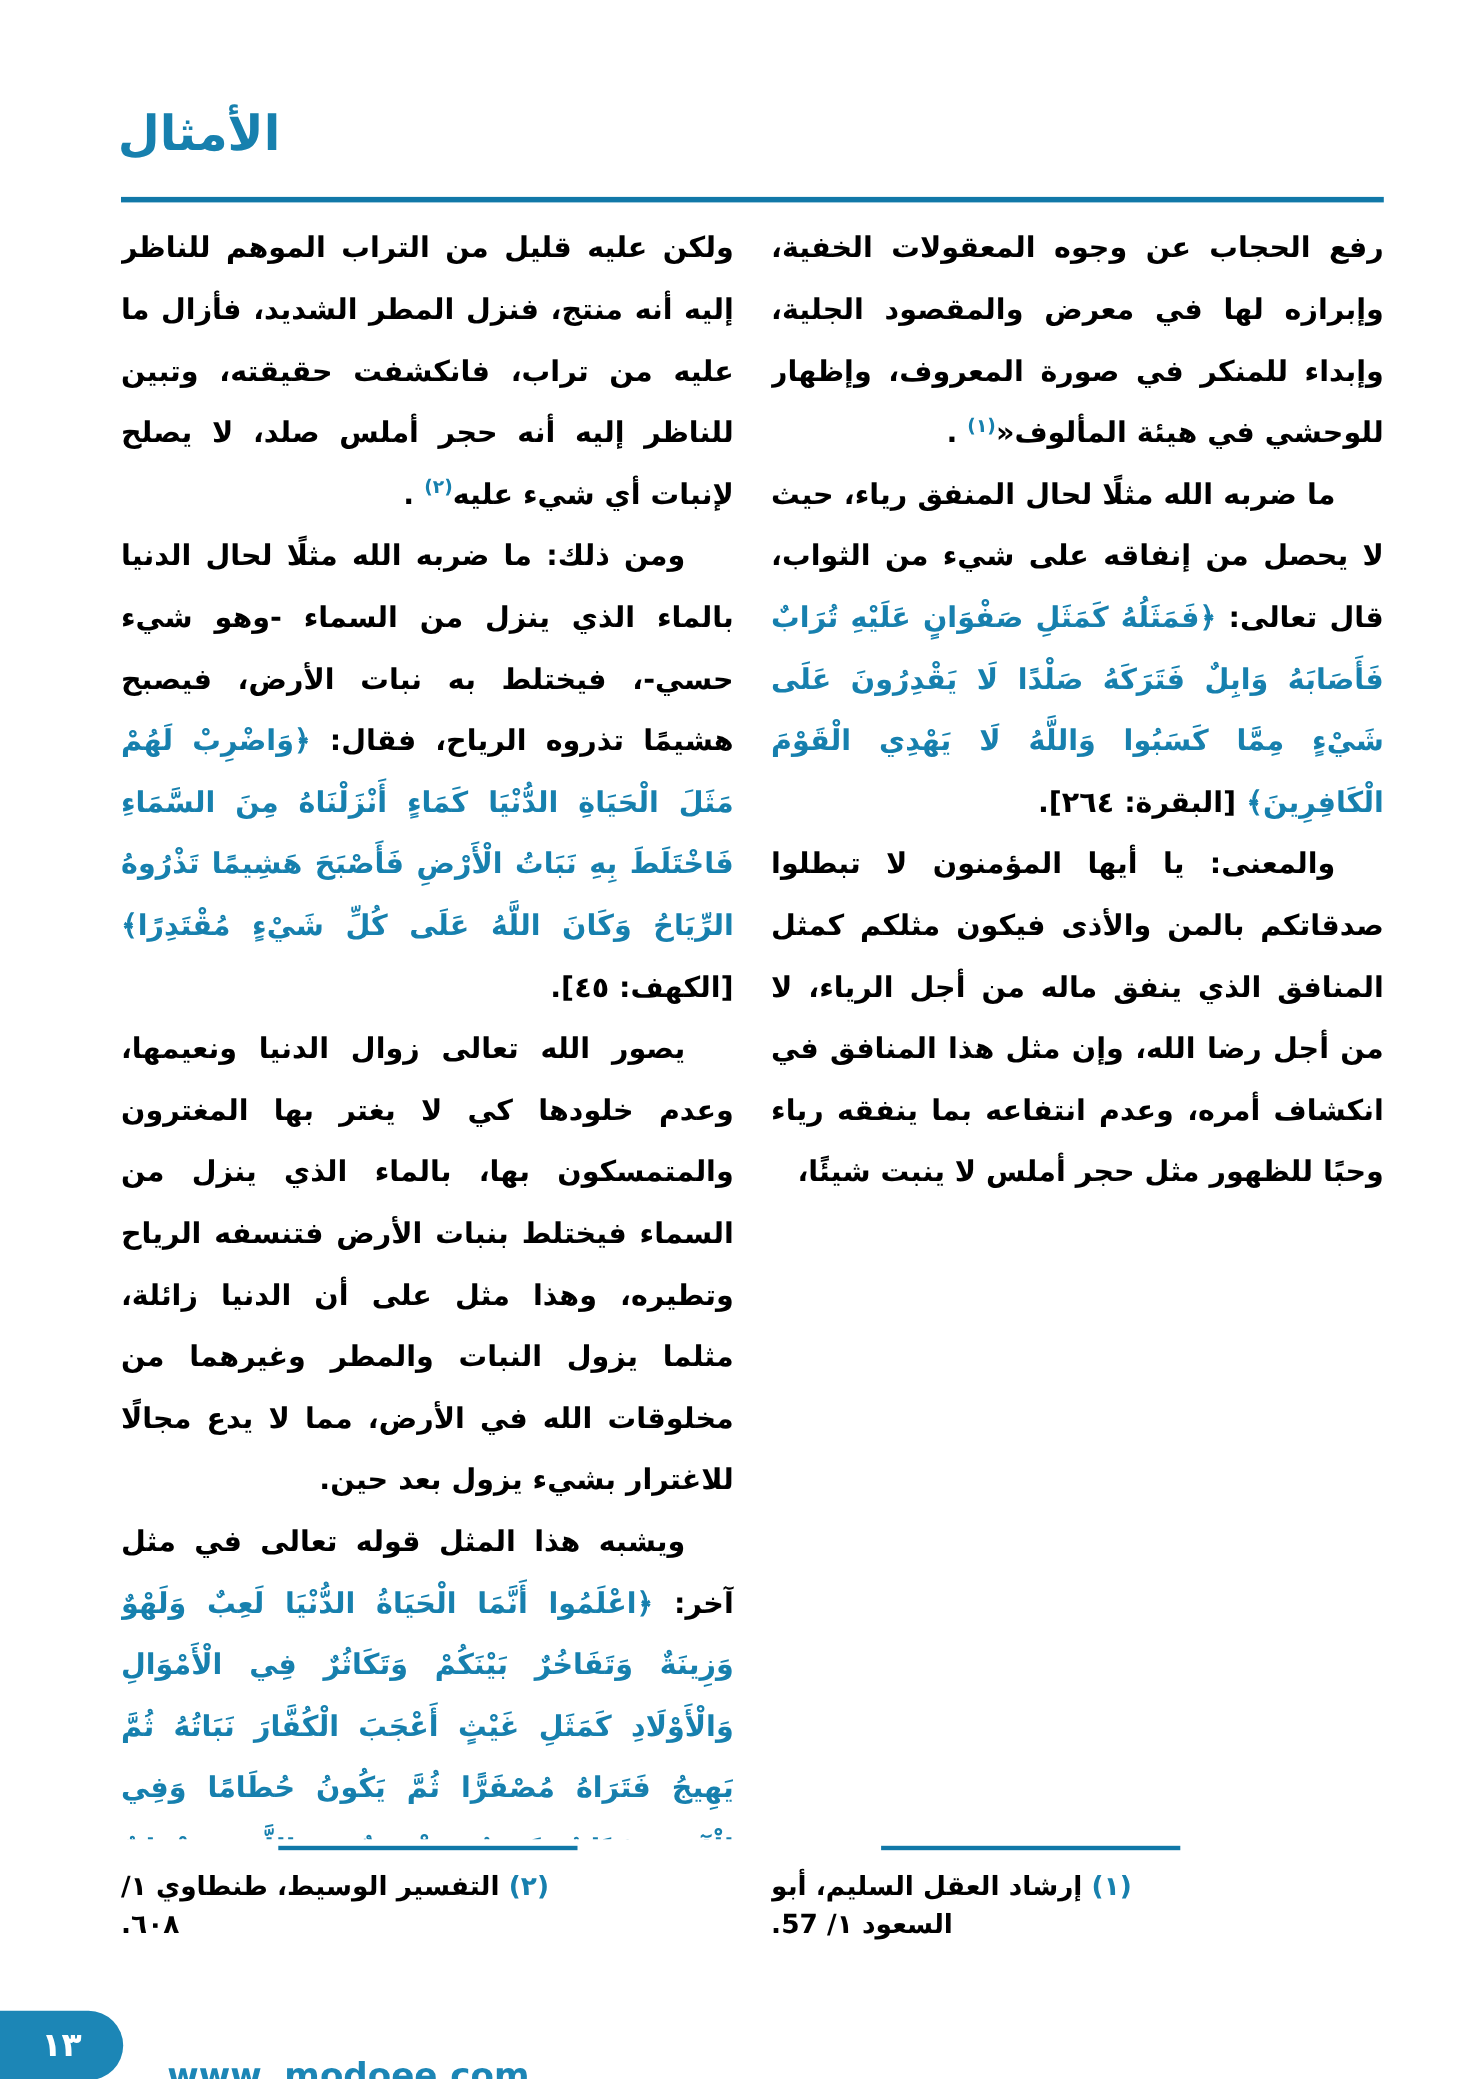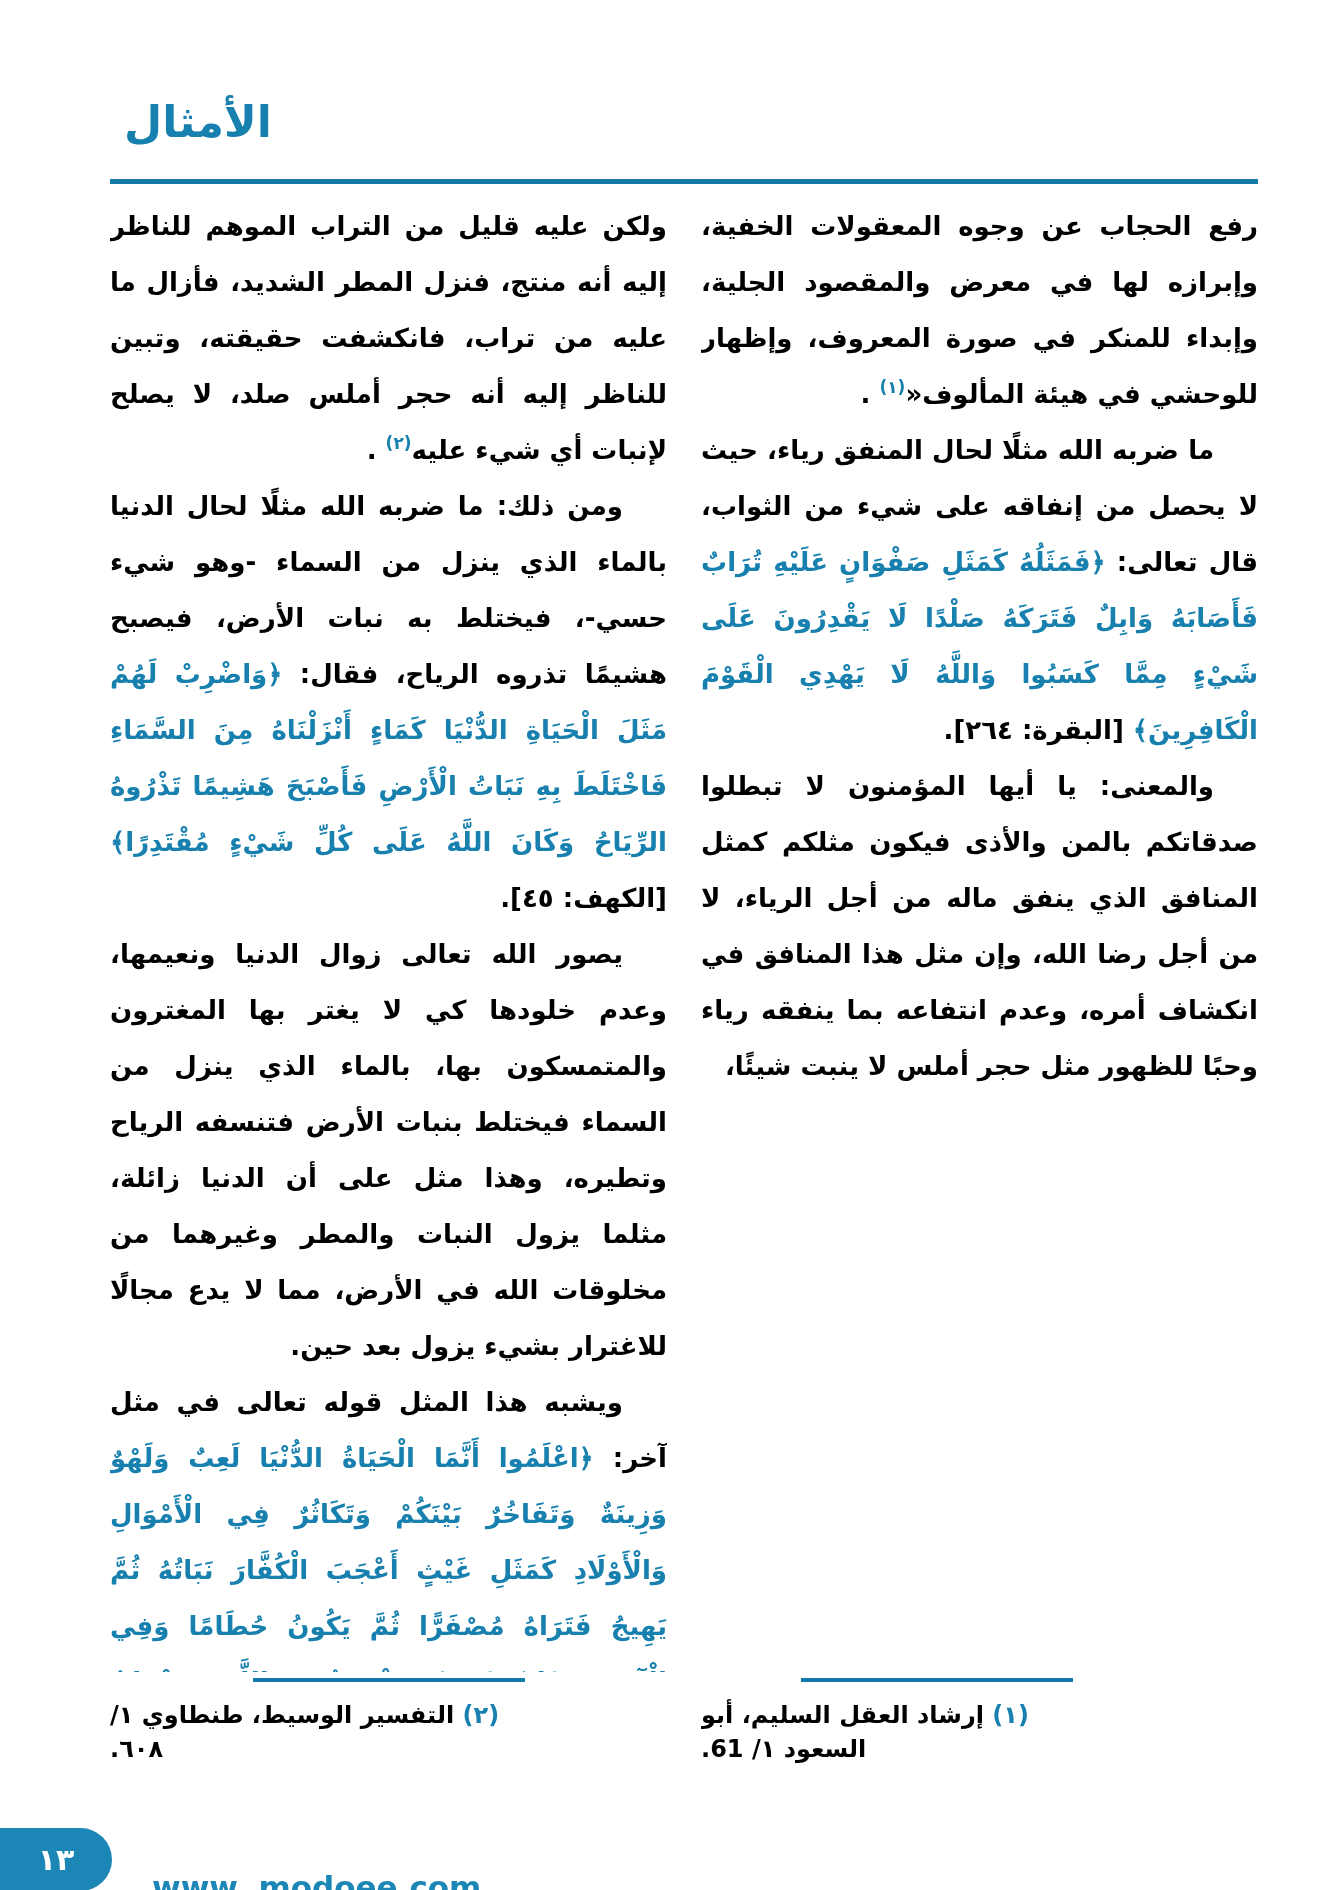--- a/index.html
+++ b/index.html
@@ -17,21 +17,21 @@
     position:relative;
     direction:rtl;
     font-family:"DejaVu Sans", sans-serif;
     color:var(--ink);
     overflow:hidden;
   }
   .page{position:absolute;inset:0;}
 
   
   .page-title{
-    position:absolute;top:96px;left:124px;margin:0;
+    position:absolute;top:96px;left:107px;margin:0;
     font-size:44px;font-weight:bold;color:var(--accent);
     line-height:1.2;
   }
   .header-rule{
     position:absolute;top:179px;left:110px;width:1148px;height:5px;
     background:var(--rule);
   }
 
   
   .columns{
@@ -90,21 +90,21 @@
   <main class="columns">
 
     <section class="column column-right">
       <div class="col-text">
           <p class="para"><span class="run-body">رفع الحجاب عن وجوه المعقولات الخفية، وإبرازه لها في معرض والمقصود الجلية، وإبداء للمنكر في صورة المعروف، وإظهار للوحشي في هيئة المألوف«</span><span class="run-note">(١)</span><span class="run-body"> .</span></p>
           <p class="para indent"><span class="run-body">ما ضربه الله مثلًا لحال المنفق رياء، حيث لا يحصل من إنفاقه على شيء من الثواب، قال تعالى: </span><span class="run-quran">﴿فَمَثَلُهُ كَمَثَلِ صَفْوَانٍ عَلَيْهِ تُرَابٌ فَأَصَابَهُ وَابِلٌ فَتَرَكَهُ صَلْدًا لَا يَقْدِرُونَ عَلَى شَيْءٍ مِمَّا كَسَبُوا وَاللَّهُ لَا يَهْدِي الْقَوْمَ الْكَافِرِينَ﴾</span><span class="run-ref"> [البقرة: ٢٦٤].</span></p>
           <p class="para indent"><span class="run-body">والمعنى: يا أيها المؤمنون لا تبطلوا صدقاتكم بالمن والأذى فيكون مثلكم كمثل المنافق الذي ينفق ماله من أجل الرياء، لا من أجل رضا الله، وإن مثل هذا المنافق في انكشاف أمره، وعدم انتفاعه بما ينفقه رياء وحبًا للظهور مثل حجر أملس لا ينبت شيئًا،</span></p>
         </div>
       <div class="col-footnote">
         <div class="fn-rule"></div>
-        <p class="fn-line"><span class="fn-marker">(١)</span> <span>إرشاد العقل السليم، أبو السعود ١/ 61.</span></p>
+        <p class="fn-line"><span class="fn-marker">(١)</span> <span>إرشاد العقل السليم، أبو السعود ١/ 57.</span></p>
       </div>
     </section>
 
     <section class="column column-left">
       <div class="col-text">
           <p class="para"><span class="run-body">ولكن عليه قليل من التراب الموهم للناظر إليه أنه منتج، فنزل المطر الشديد، فأزال ما عليه من تراب، فانكشفت حقيقته، وتبين للناظر إليه أنه حجر أملس صلد، لا يصلح لإنبات أي شيء عليه</span><span class="run-note">(٢)</span><span class="run-body"> .</span></p>
           <p class="para indent"><span class="run-body">ومن ذلك: ما ضربه الله مثلًا لحال الدنيا بالماء الذي ينزل من السماء -وهو شيء حسي-، فيختلط به نبات الأرض، فيصبح هشيمًا تذروه الرياح، فقال: </span><span class="run-quran">﴿وَاضْرِبْ لَهُمْ مَثَلَ الْحَيَاةِ الدُّنْيَا كَمَاءٍ أَنْزَلْنَاهُ مِنَ السَّمَاءِ فَاخْتَلَطَ بِهِ نَبَاتُ الْأَرْضِ فَأَصْبَحَ هَشِيمًا تَذْرُوهُ الرِّيَاحُ وَكَانَ اللَّهُ عَلَى كُلِّ شَيْءٍ مُقْتَدِرًا﴾</span><span class="run-ref"> [الكهف: ٤٥].</span></p>
           <p class="para indent"><span class="run-body">يصور الله تعالى زوال الدنيا ونعيمها، وعدم خلودها كي لا يغتر بها المغترون والمتمسكون بها، بالماء الذي ينزل من السماء فيختلط بنبات الأرض فتنسفه الرياح وتطيره، وهذا مثل على أن الدنيا زائلة، مثلما يزول النبات والمطر وغيرهما من مخلوقات الله في الأرض، مما لا يدع مجالًا للاغترار بشيء يزول بعد حين.</span></p>
           <p class="para indent"><span class="run-body">ويشبه هذا المثل قوله تعالى في مثل آخر: </span><span class="run-quran">﴿اعْلَمُوا أَنَّمَا الْحَيَاةُ الدُّنْيَا لَعِبٌ وَلَهْوٌ وَزِينَةٌ وَتَفَاخُرٌ بَيْنَكُمْ وَتَكَاثُرٌ فِي الْأَمْوَالِ وَالْأَوْلَادِ كَمَثَلِ غَيْثٍ أَعْجَبَ الْكُفَّارَ نَبَاتُهُ ثُمَّ يَهِيجُ فَتَرَاهُ مُصْفَرًّا ثُمَّ يَكُونُ حُطَامًا وَفِي الْآخِرَةِ عَذَابٌ شَدِيدٌ وَمَغْفِرَةٌ مِنَ اللَّهِ وَرِضْوَانٌ وَمَا الْحَيَاةُ الدُّنْيَا إِلَّا</span></p>
         </div>

